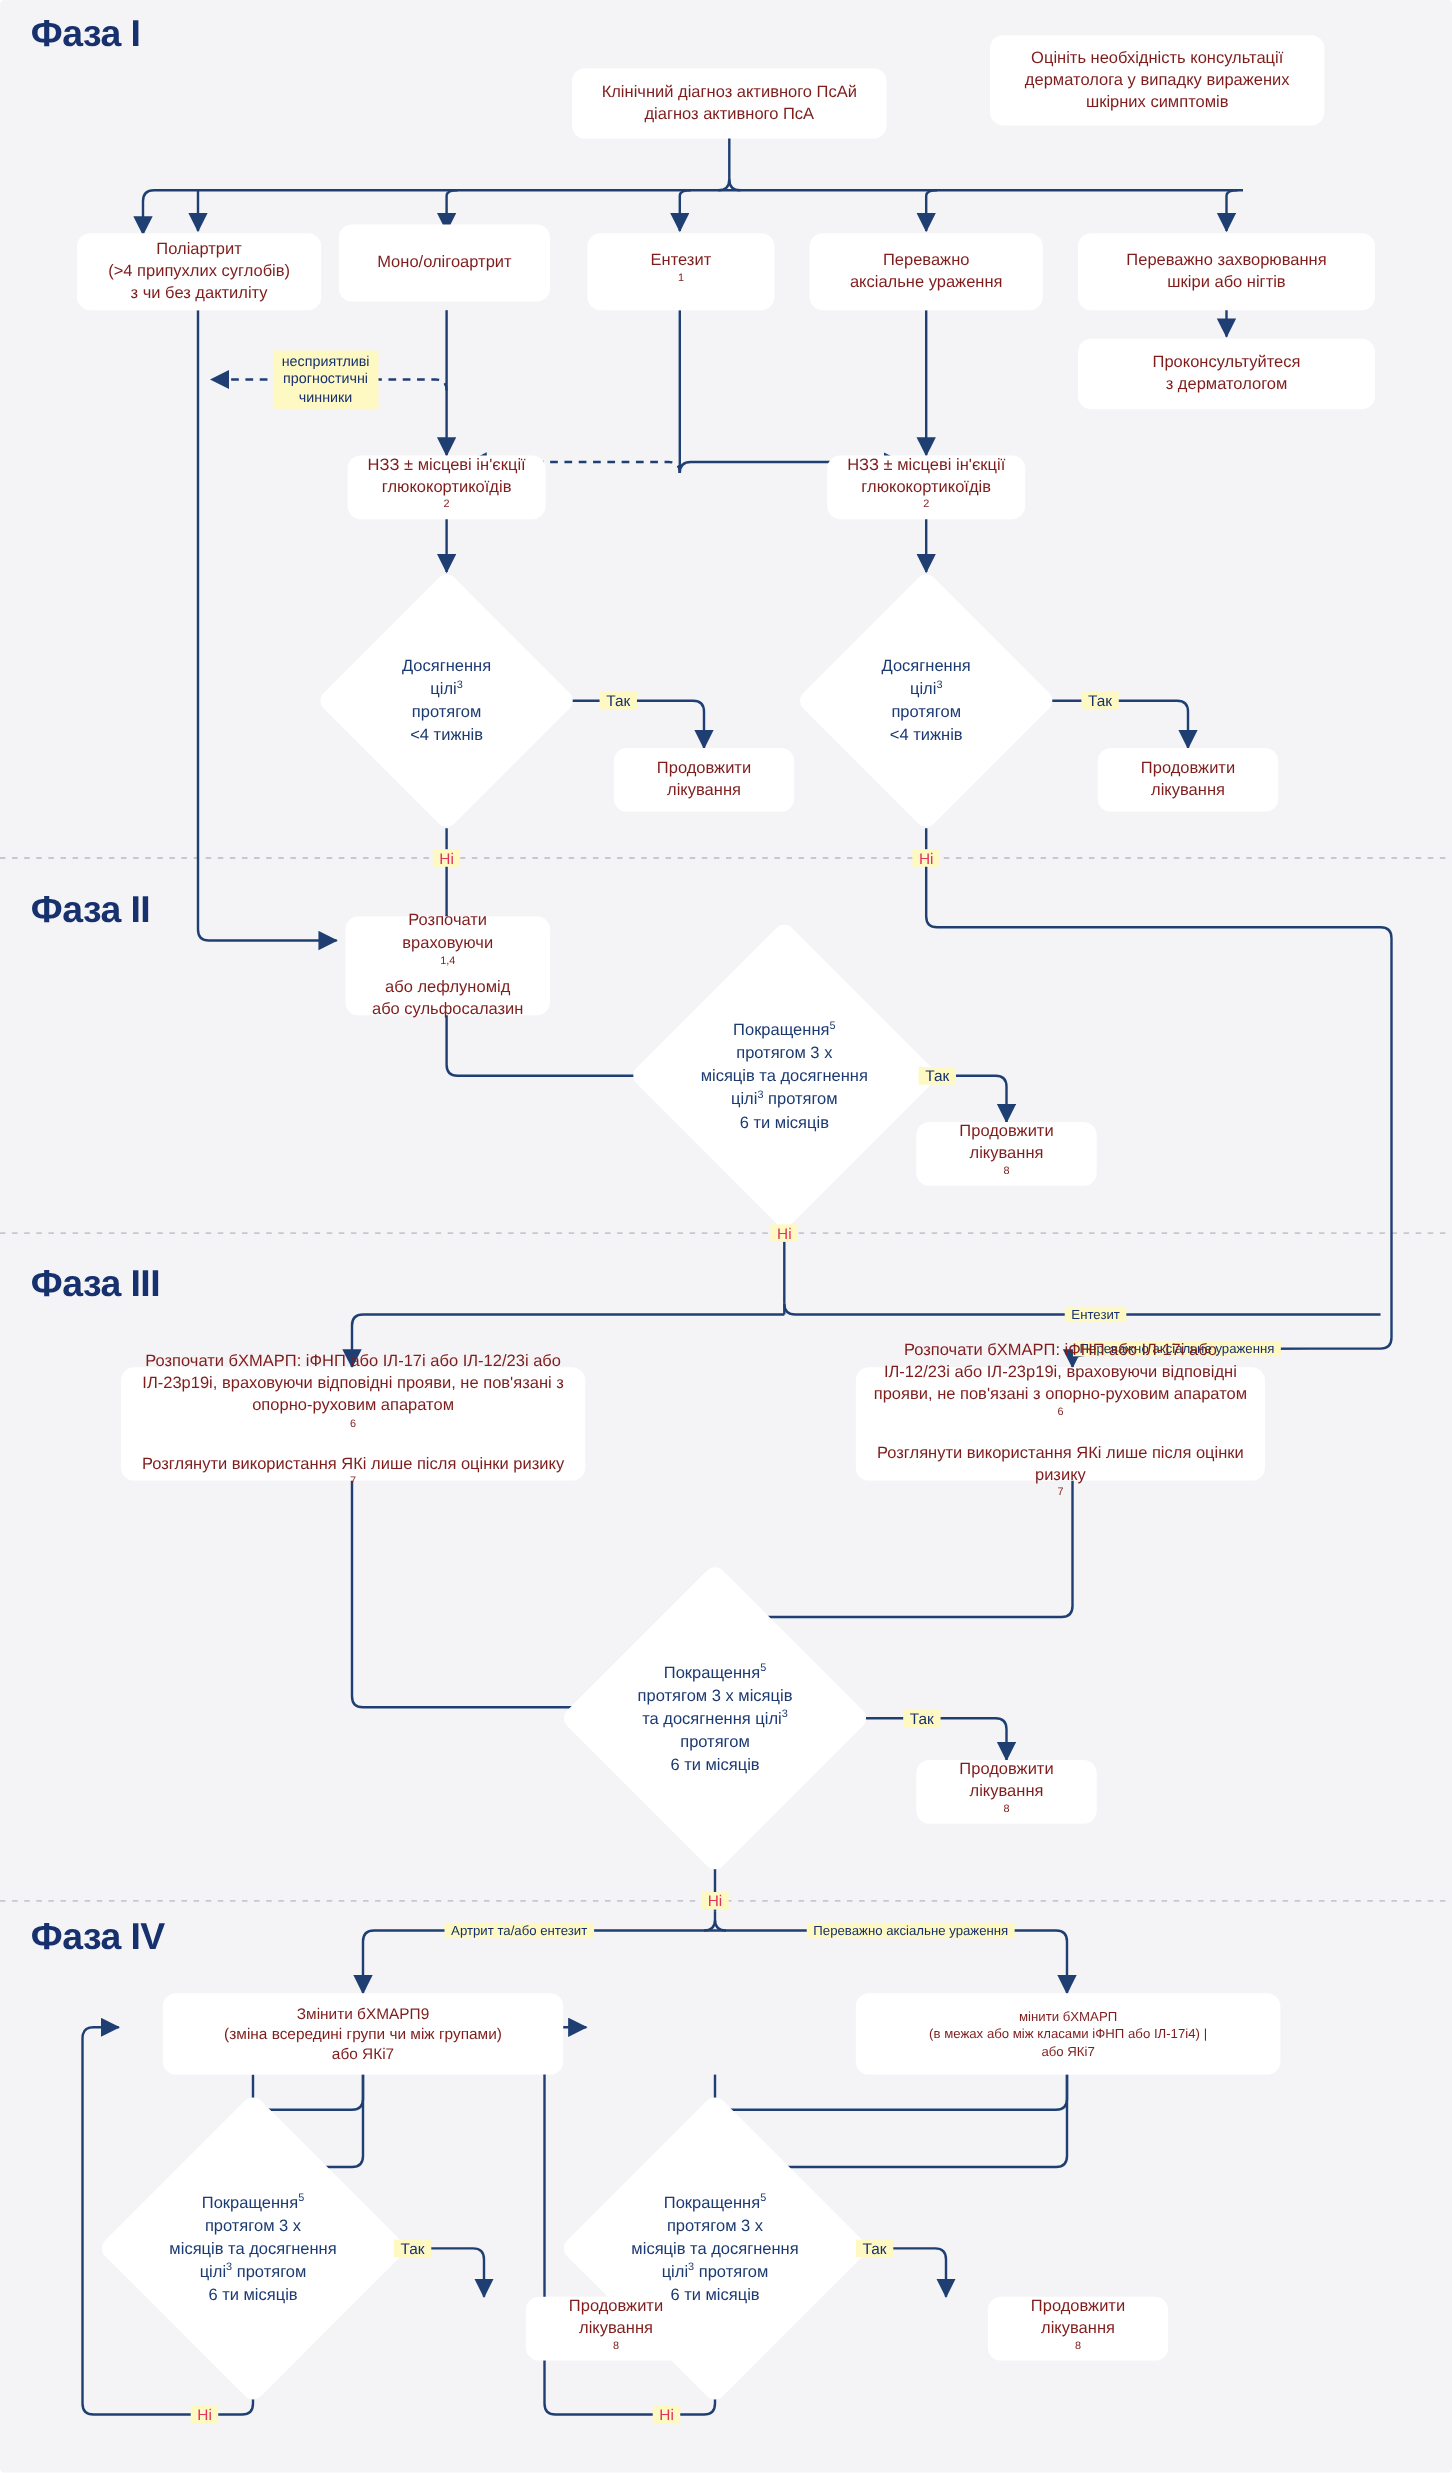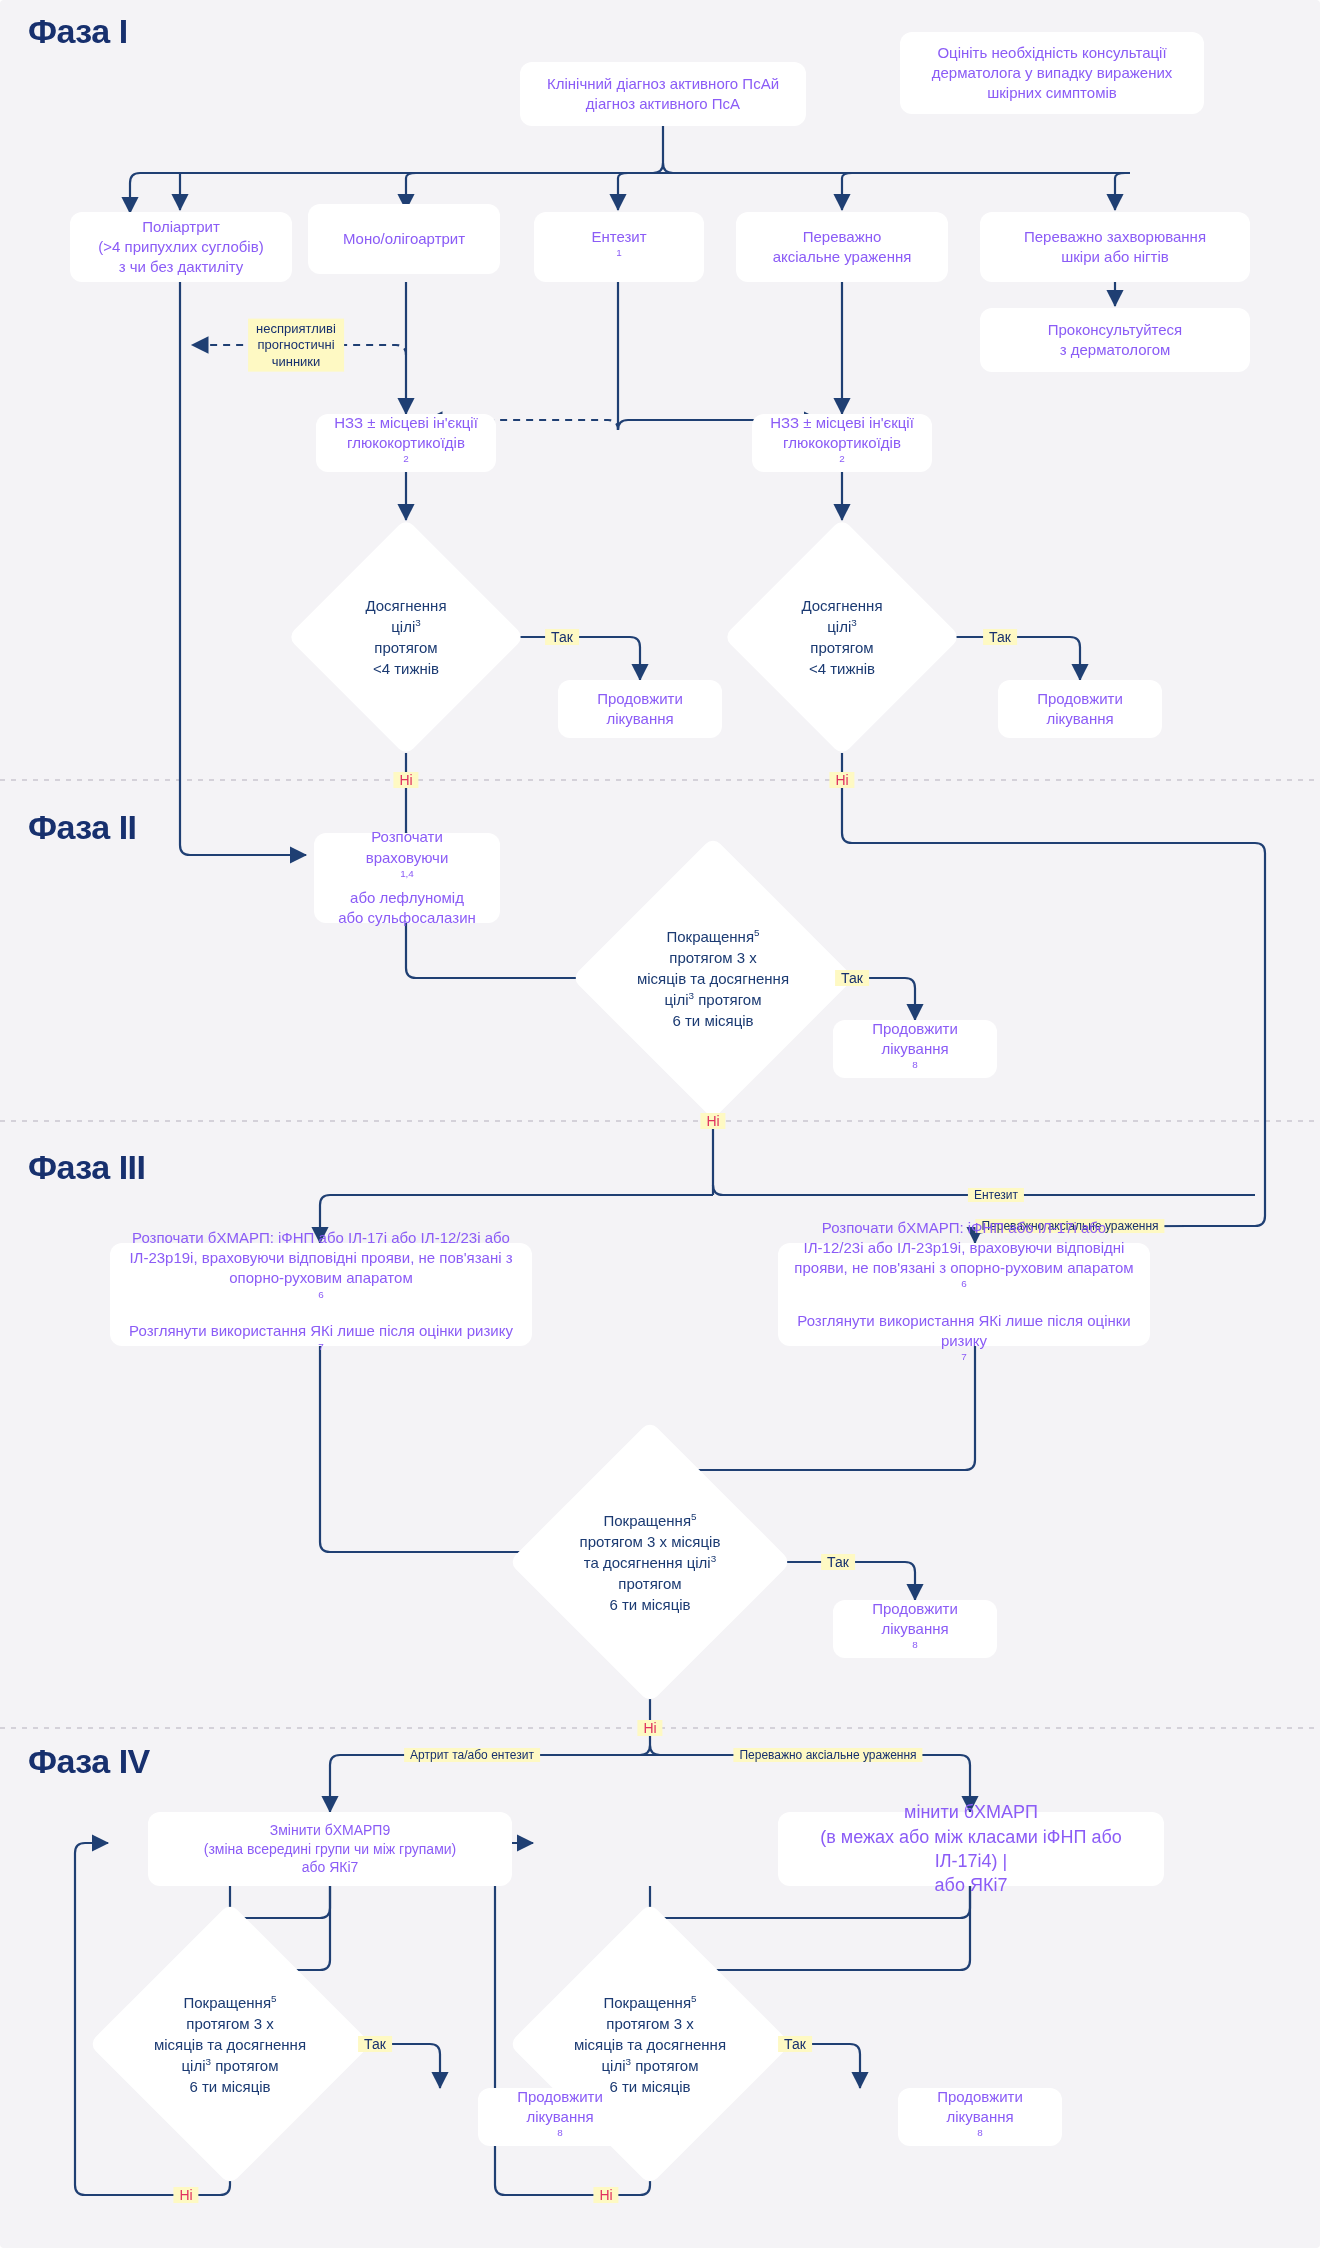--- a/index.html
+++ b/index.html
@@ -17,21 +17,21 @@
     color:#17306e;
     font-weight:bold;
     font-size:34px;
     letter-spacing:-0.5px;
     white-space:nowrap;
   }
   .box{
     position:absolute;
     background:#ffffff;
     border-radius:12px;
-    color:#8b5cf6;
+    color:#7f1d1d;
     display:flex;
     align-items:center;
     justify-content:center;
     text-align:center;
     box-sizing:border-box;
     padding:6px 10px;
     line-height:1.35;
     font-size:15px;
   }
   .box span{display:block;width:100%;}
@@ -365,21 +365,21 @@
   <div class="edgelabel small" style="left:828px;top:1755px;">Переважно аксіальне ураження</div>
 
   <div class="box" style="left:148px;top:1812px;width:364px;height:74px;font-size:14px;">
     <span>
       <span>Змінити бХМАРП9</span>
       <span>(зміна всередині групи чи між групами)</span>
       <span>або ЯКі7</span>
     </span>
   </div>
 
-  <div class="box" style="left:778px;top:1812px;width:386px;height:74px;font-size:18px;">
+  <div class="box" style="left:778px;top:1812px;width:386px;height:74px;font-size:12px;">
     <span>
       <span>мінити бХМАРП</span>
       <span>(в межах або між класами іФНП або ІЛ-17і4) |</span>
       <span>або ЯКі7</span>
     </span>
   </div>
 
   <div class="diamond" style="left:130px;top:1944px;width:200px;height:200px;">
     <div class="dshape"></div>
     <div class="dtext">

